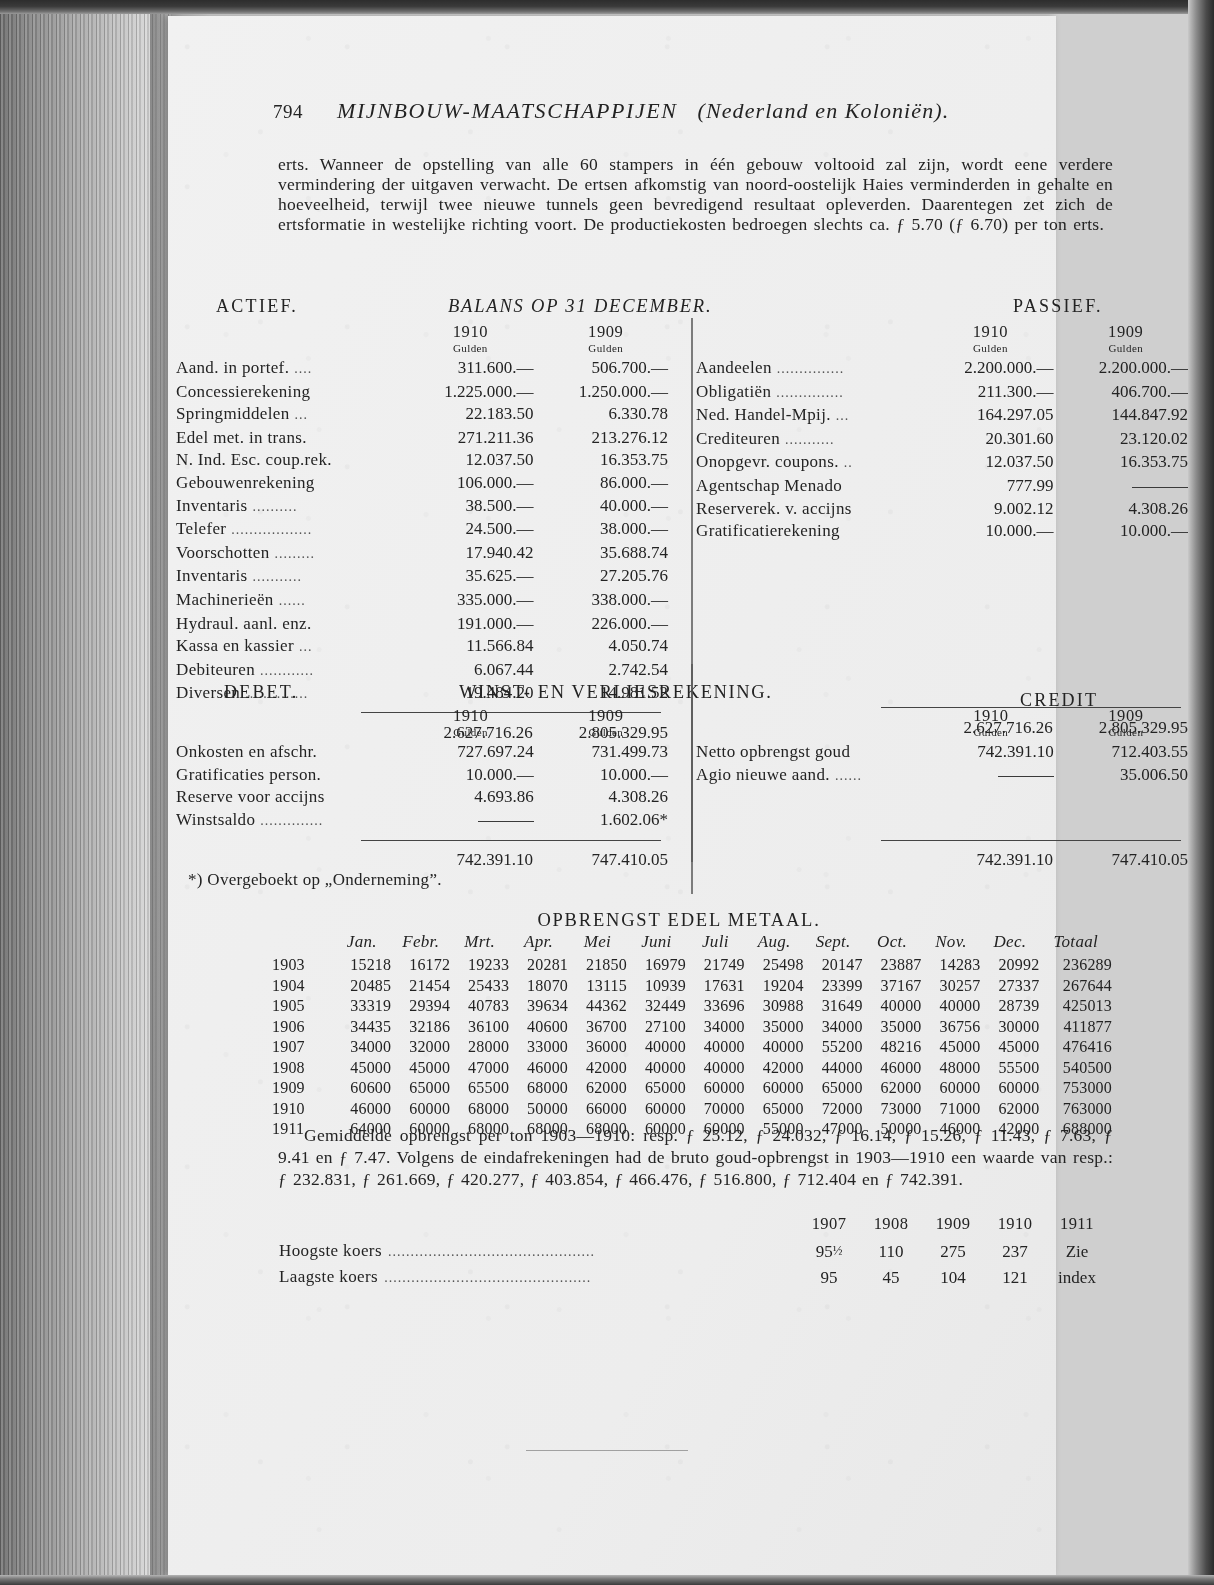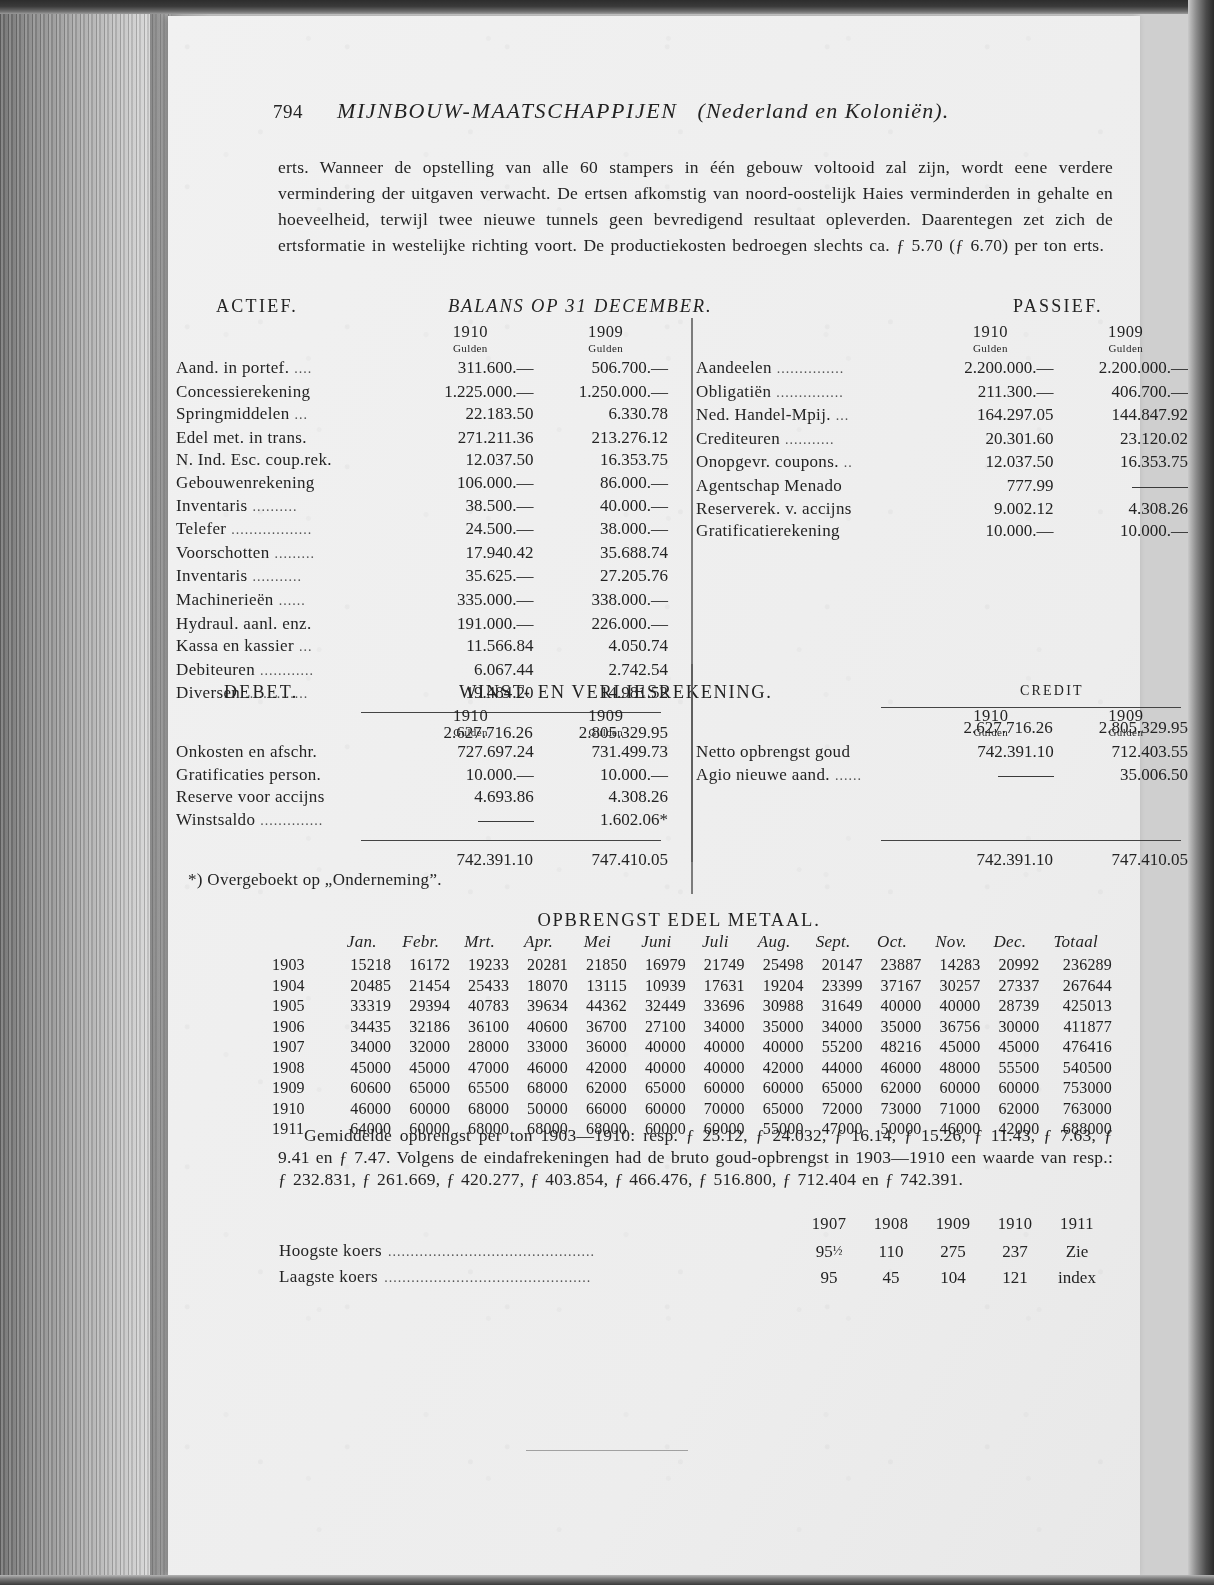--- a/index.html
+++ b/index.html
@@ -24,21 +24,21 @@
       repeating-linear-gradient(90deg,
         rgba(0,0,0,0.20) 0px, rgba(0,0,0,0.20) 1px,
         rgba(255,255,255,0.16) 1px, rgba(255,255,255,0.16) 3px,
         rgba(0,0,0,0.10) 3px, rgba(0,0,0,0.10) 5px,
         rgba(255,255,255,0.07) 5px, rgba(255,255,255,0.07) 8px),
       linear-gradient(90deg,#6f6f6f 0%,#8a8a8a 18%,#a6a6a6 42%,#c2c2c2 68%,#d8d8d8 88%,#dcdcdc 100%);
   }
   .gutter-shadow{position:absolute;top:14px;left:150px;width:60px;height:1565px;
     background:linear-gradient(90deg,rgba(70,70,70,0.55) 0%,rgba(120,120,120,0.22) 55%,rgba(255,255,255,0) 100%);}
   .page{
-    position:absolute;top:16px;left:168px;width:972px;height:1560px;
+    position:absolute;top:16px;left:168px;width:888px;height:1560px;
     background:linear-gradient(120deg,#f1f1f1 0%,#efefef 35%,#ededed 70%,#e8e8e8 100%);
     box-shadow:-3px 0 7px rgba(0,0,0,.25);
   }
   .page-noise{position:absolute;inset:0;opacity:.5;pointer-events:none;
     background-image:
       radial-gradient(circle at 12% 22%, rgba(160,160,160,.18) 0 2px, transparent 3px),
       radial-gradient(circle at 44% 61%, rgba(150,150,150,.15) 0 2px, transparent 3px),
       radial-gradient(circle at 78% 14%, rgba(170,170,170,.16) 0 2px, transparent 3px),
       radial-gradient(circle at 63% 88%, rgba(165,165,165,.14) 0 2px, transparent 3px),
       radial-gradient(circle at 29% 77%, rgba(155,155,155,.13) 0 2px, transparent 3px);
@@ -51,21 +51,21 @@
 
   
   .pg-header{position:absolute;left:105px;top:82px;width:830px;
     display:flex;align-items:baseline;gap:34px;}
   .folio{font-size:19px;letter-spacing:.5px;}
   .run-title{font-style:italic;font-size:22px;letter-spacing:1.1px;}
   .run-title .rt-main{letter-spacing:1.6px;}
 
   
   .lead-par{position:absolute;left:110px;top:138px;width:835px;
-    font-size:17.5px;line-height:26px;text-align:justify;letter-spacing:.25px;
+    font-size:17.5px;line-height:20px;text-align:justify;letter-spacing:.25px;
     word-spacing:1.6px;}
 
   
   .balans{position:absolute;left:0px;top:280px;width:1022px;}
   .bal-toprow{position:relative;height:22px;}
   .lbl-actief{position:absolute;left:48px;top:0;font-size:18px;letter-spacing:2.3px;}
   .lbl-balans{position:absolute;left:280px;top:0;font-size:18.5px;letter-spacing:1.8px;font-style:italic;}
   .lbl-passief{position:absolute;left:845px;top:0;font-size:18px;letter-spacing:2.3px;}
 
   .vrule{position:absolute;left:523px;top:22px;width:2px;height:576px;background:#555;opacity:.75;}
@@ -91,21 +91,21 @@
   .label-row .dots{flex:1 1 auto;margin-left:5px;}
   .dash{display:inline-block;width:56px;border-bottom:1.6px solid #3a3a3a;
         height:10px;vertical-align:3px;}
   .totals-row td{height:26px;line-height:30px;font-size:17px;}
   .rule-above{position:absolute;height:0;border-top:1.5px solid #444;}
 
   
   .wv-toprow{position:relative;height:24px;}
   .lbl-debet{position:absolute;left:56px;top:0;font-size:18px;letter-spacing:2.2px;}
   .lbl-wv{position:absolute;left:248px;top:0;font-size:18.5px;letter-spacing:1.6px;margin-left:43px;}
-  .lbl-credit{position:absolute;left:852px;top:1px;font-size:14px;letter-spacing:2.2px;}
+  .lbl-credit{position:absolute;left:852px;top:8px;font-size:18px;letter-spacing:2.2px;}
   .footnote{position:absolute;left:128px;font-size:17px;letter-spacing:.3px;}
 
   
   .oem-title{position:absolute;width:1022px;text-align:center;font-size:18.5px;letter-spacing:1.8px;font-family:Liberation Serif, serif;}
   table.oem{position:absolute;border-collapse:collapse;font-size:16px;letter-spacing:.2px;}
   table.oem th{font-weight:normal;font-size:17px;text-align:center;padding:0 0 3px 0;letter-spacing:.3px;font-style:italic;}
   table.oem td{text-align:right;padding:0 0 0 0;height:20.5px;line-height:20.5px;white-space:nowrap;}
   table.oem td.yr{text-align:left;font-size:16px;letter-spacing:.2px;}
   .oem-par{position:absolute;font-size:17.5px;line-height:22.2px;text-align:justify;letter-spacing:.25px;word-spacing:1.3px;}
 

